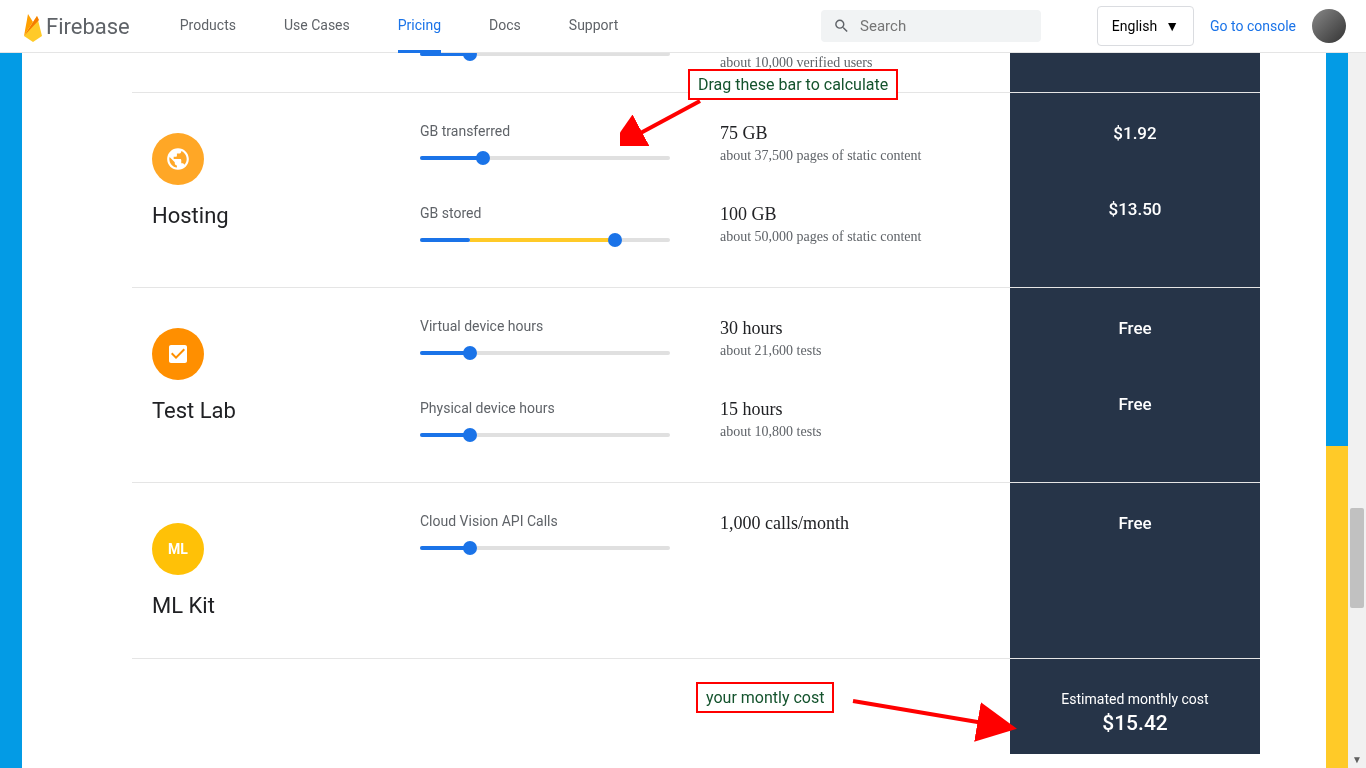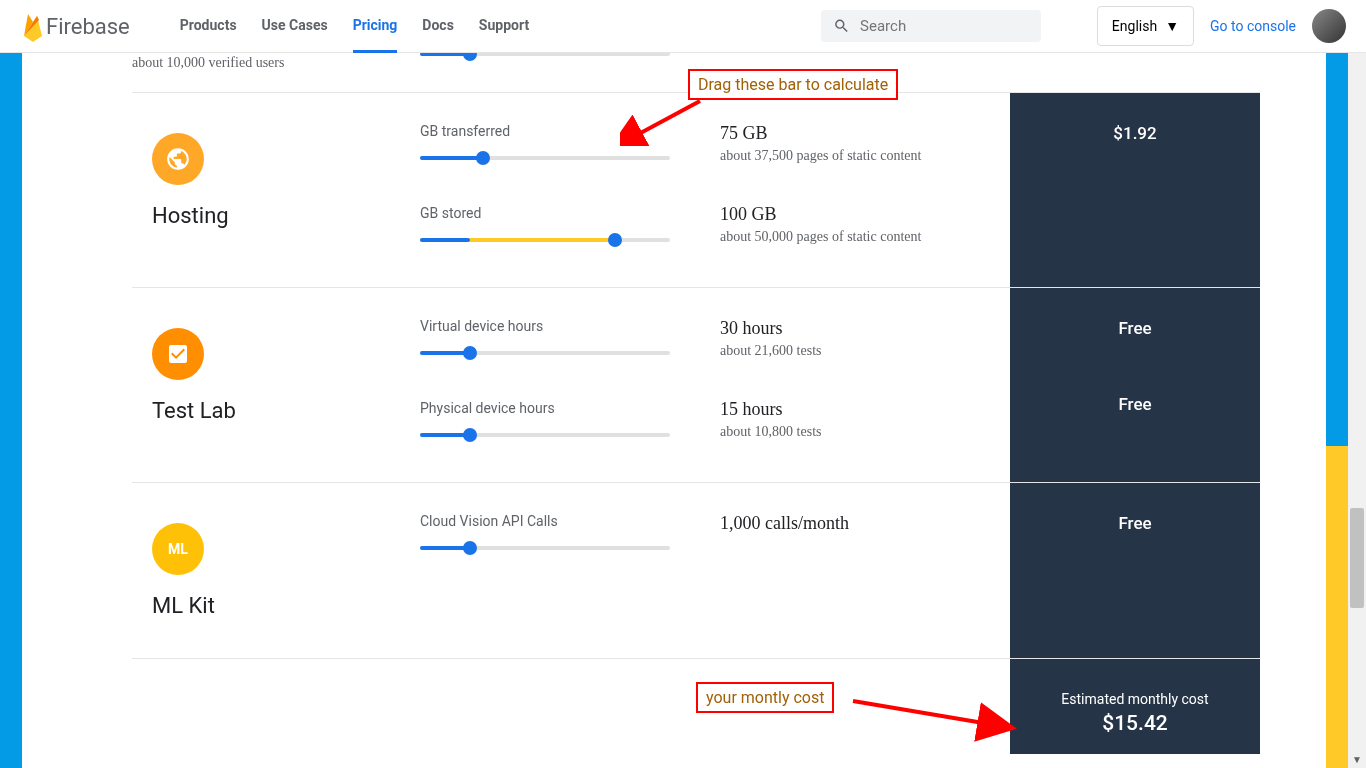--- a/index.html
+++ b/index.html
@@ -2,21 +2,21 @@
 <html><head>
 <meta charset="utf-8">
 <style>
 * { margin: 0; padding: 0; box-sizing: border-box; font-family: -apple-system, BlinkMacSystemFont, "Segoe UI", Roboto, sans-serif; }
 body { background: #fff; width: 1366px; height: 768px; overflow: hidden; position: relative; }
 
 
 .header { height: 53px; display: flex; align-items: center; padding: 0 20px; border-bottom: 1px solid #e5e5e5; background: #fff; position: relative; z-index: 10; }
 .logo { display: flex; align-items: center; gap: 0; margin-right: 50px; }
 .logo-text { font-size: 22px; color: #5f6368; font-weight: 400; }
-.nav { display: flex; gap: 25px; font-weight: bold; }
+.nav { display: flex; gap: 48px; }
 .nav-item { font-size: 14px; color: #5f6368; cursor: pointer; padding: 17px 0; }
 .nav-item.active { color: #1a73e8; border-bottom: 3px solid #1a73e8; }
 .header-right { margin-left: auto; display: flex; align-items: center; gap: 16px; }
 .search-box { display: flex; align-items: center; background: #f1f3f4; border-radius: 4px; padding: 4px 12px; width: 220px; height: 32px; }
 .search-box input { border: none; background: transparent; outline: none; font-size: 15px; color: #5f6368; width: 100%; }
 .lang-btn { border: 1px solid #dadce0; background: #fff; padding: 8px 14px; border-radius: 4px; font-size: 14px; display: flex; align-items: center; gap: 8px; cursor: pointer; height: 40px; margin-left: 40px; }
 .console-link { color: #1a73e8; font-size: 14px; cursor: pointer; }
 .avatar { width: 34px; height: 34px; border-radius: 50%; background: linear-gradient(135deg, #888 0%, #333 100%); cursor: pointer; }
 
 
@@ -56,21 +56,21 @@
 .price-cell { color: #fff; font-size: 17px; font-weight: 500; text-align: center; margin-bottom: 56px; }
 .price-cell:last-child { margin-bottom: 0; }
 
 
 .section-partial { height: 40px; display: flex; }
 .partial-slider-area { margin-left: 288px; width: 300px; position: relative; }
 .partial-values { width: 290px; padding-top: 2px; }
 .partial-price { width: 250px; background: #263448; color: #fff; text-align: center; font-size: 17px; font-weight: 500; }
 
 
-.annotation-box { position: absolute; border: 2px solid #ff0000; background: #fff; color: #a16207; font-size: 16px; padding: 4px 8px; z-index: 20; }
+.annotation-box { position: absolute; border: 2px solid #ff0000; background: #fff; color: #14532d; font-size: 16px; padding: 4px 8px; z-index: 20; }
 .arrow-svg { position: absolute; z-index: 15; }
 
 
 .footer-section { display: flex; height: 95px; }
 .footer-spacer { flex: 1; }
 .footer-price { width: 250px; background: #263448; color: #fff; text-align: center; padding-top: 32px; }
 .footer-price-label { font-size: 14px; margin-bottom: 4px; }
 .footer-price-value { font-size: 21px; font-weight: 500; }
 </style>
 </head>
@@ -112,21 +112,21 @@
 <div class="bg-right"></div>
 
 <div class="scroll-track">
   <div class="scroll-up">▲</div>
   <div class="scroll-thumb"></div>
   <div class="scroll-down">▼</div>
 </div>
 
 <div class="content">
 
-  <div class="section-partial" style="border-bottom:1px solid #e5e5e5;flex-direction:column;">
+  <div class="section-partial" style="border-bottom:1px solid #e5e5e5;">
     <div class="partial-slider-area">
       <div style="position:absolute; top:-6px; left:0; width:250px;">
         <div class="slider-track"></div>
         <div class="slider-fill-blue" style="width:20%;"></div>
         <div class="slider-thumb" style="left:20%;"></div>
       </div>
     </div>
     <div class="partial-values">
       <div class="value-sub">about 10,000 verified users</div>
     </div>
@@ -166,20 +166,21 @@
         <div class="value-main">75 GB</div>
         <div class="value-sub">about 37,500 pages of static content</div>
       </div>
       <div class="value-group">
         <div class="value-main">100 GB</div>
         <div class="value-sub">about 50,000 pages of static content</div>
       </div>
     </div>
     <div class="price-col">
       <div class="price-cell">$1.92</div>
+      <div class="price-cell">$13.50</div>
     </div>
   </div>
 
   <div class="section">
     <div class="service-col">
       <div class="service-icon" style="background:#ff8f00;">
         <svg width="24" height="24" viewBox="0 0 24 24" fill="#fff">
           <path d="M19 3H5c-1.1 0-2 .9-2 2v14c0 1.1.9 2 2 2h14c1.1 0 2-.9 2-2V5c0-1.1-.9-2-2-2zm-9 14l-5-5 1.41-1.41L10 14.17l7.59-7.59L19 8l-9 9z"></path>
         </svg>
       </div>

